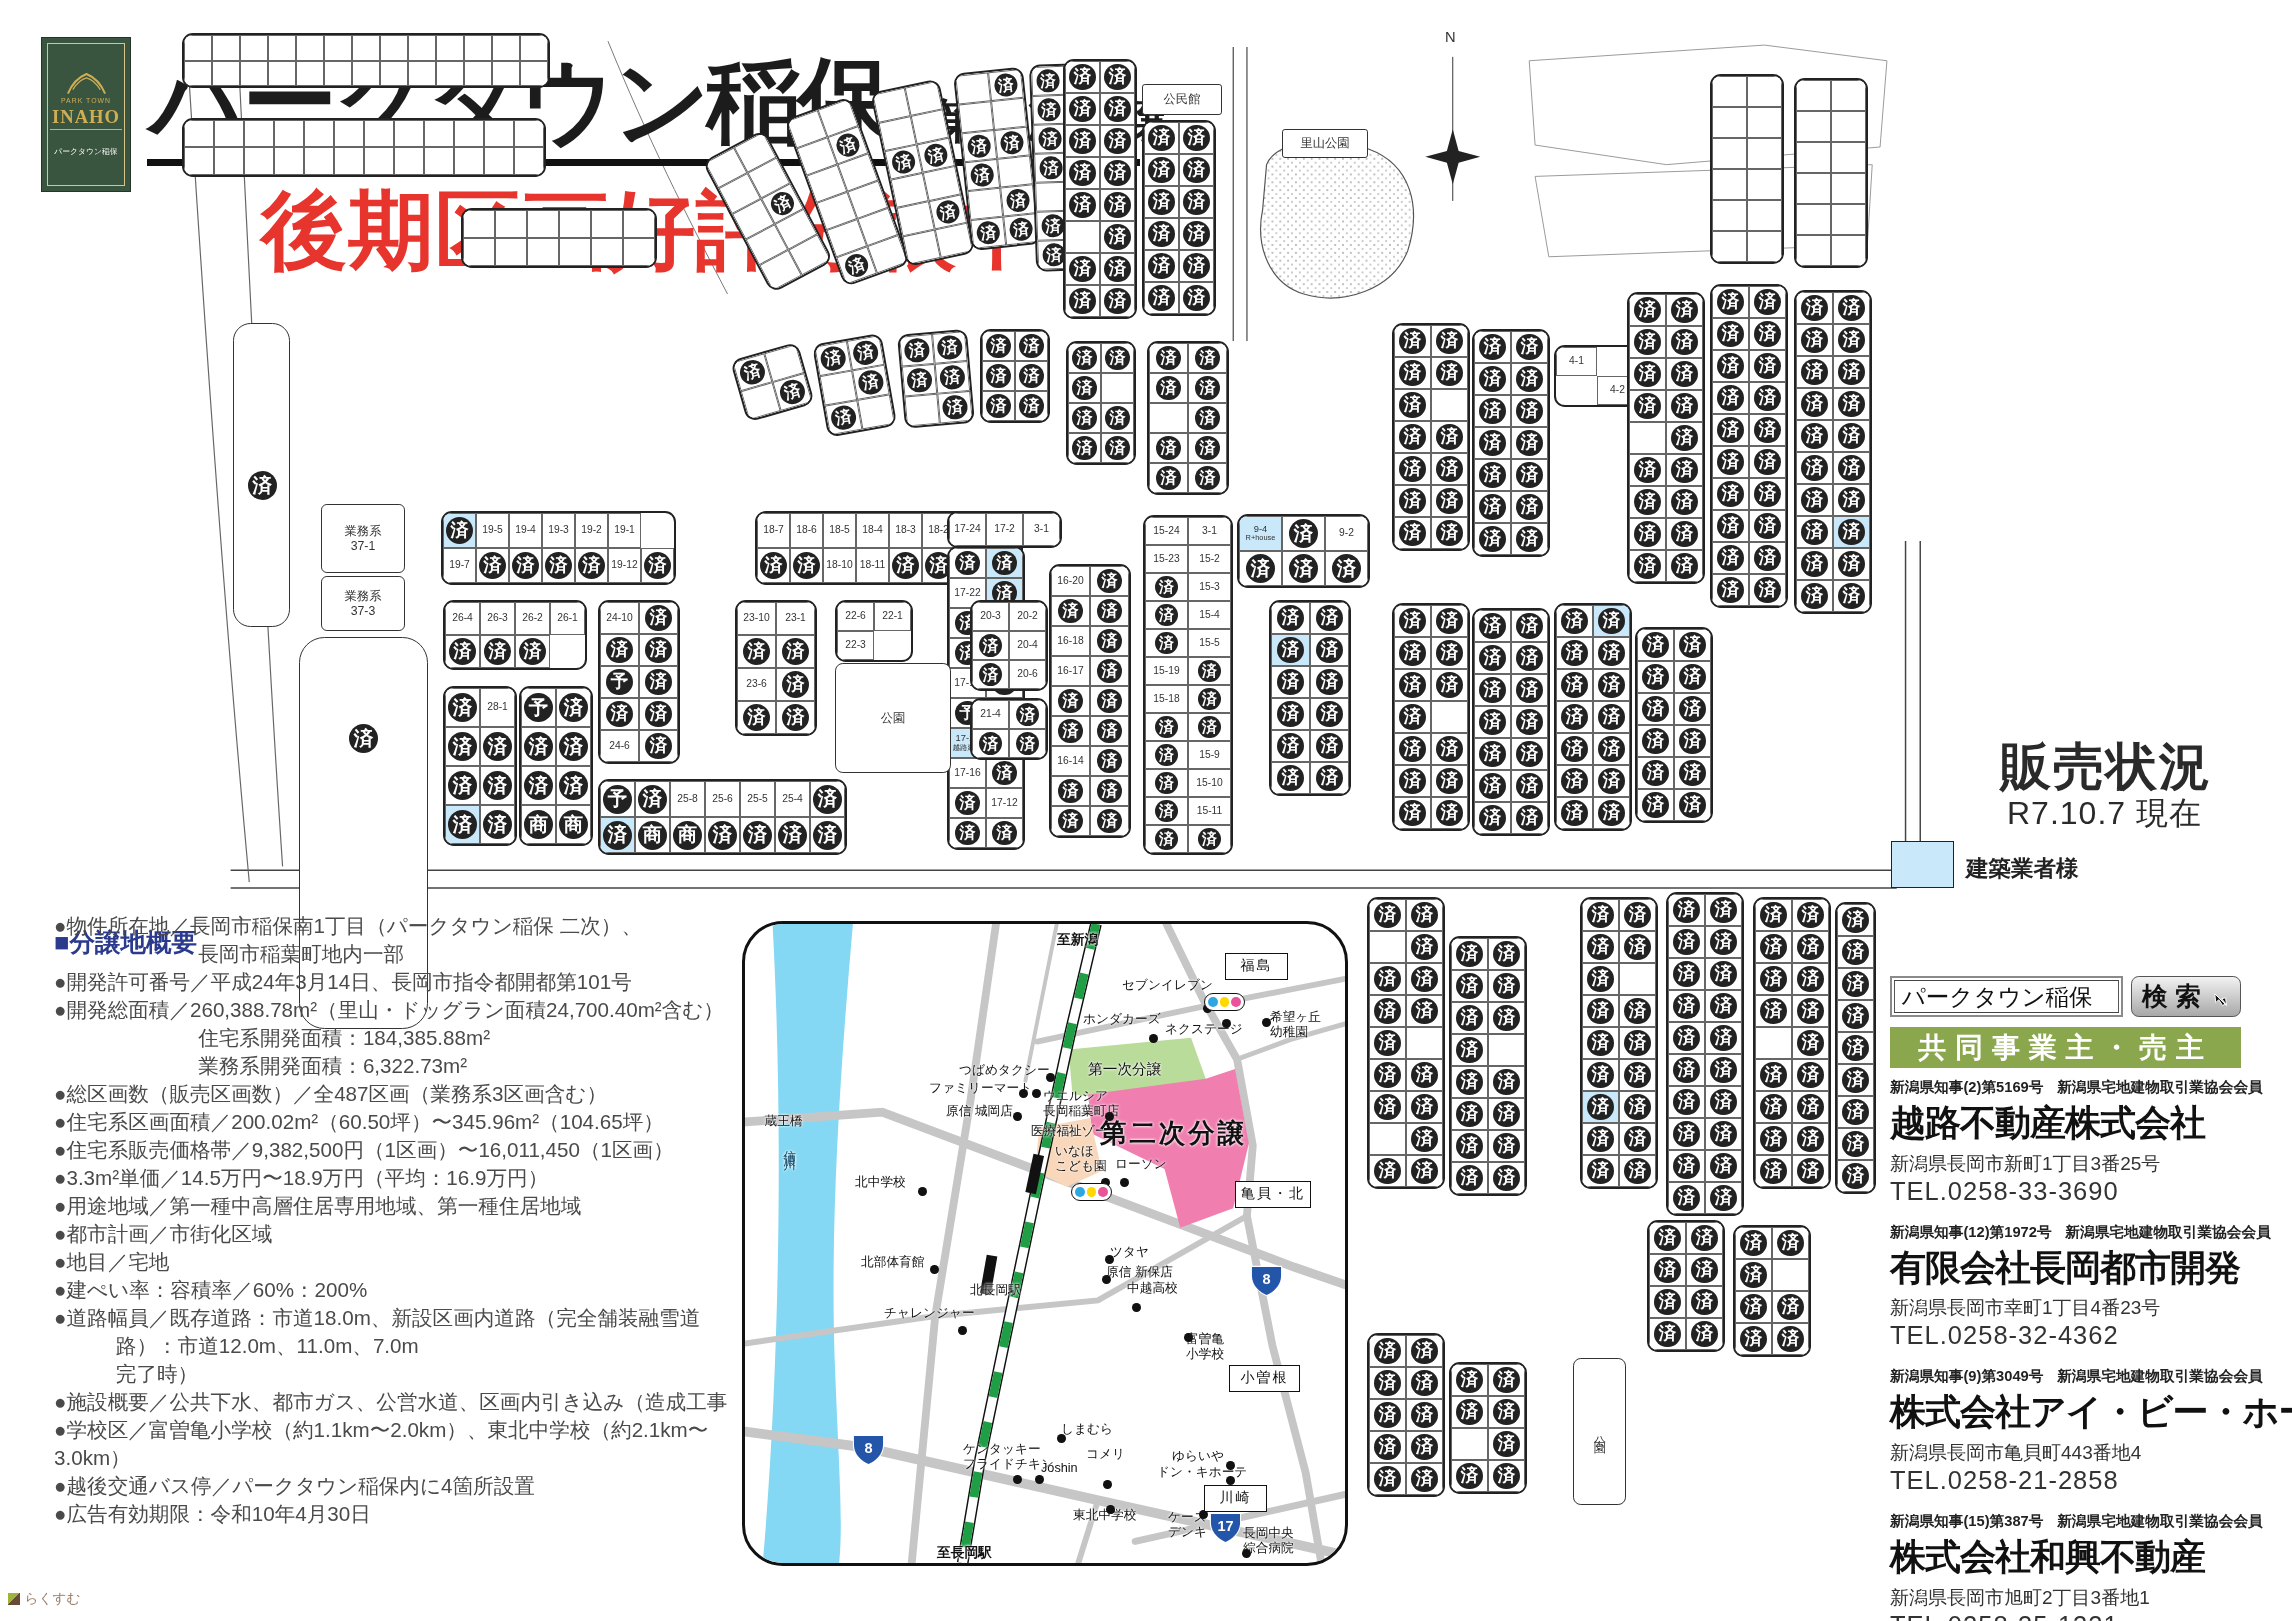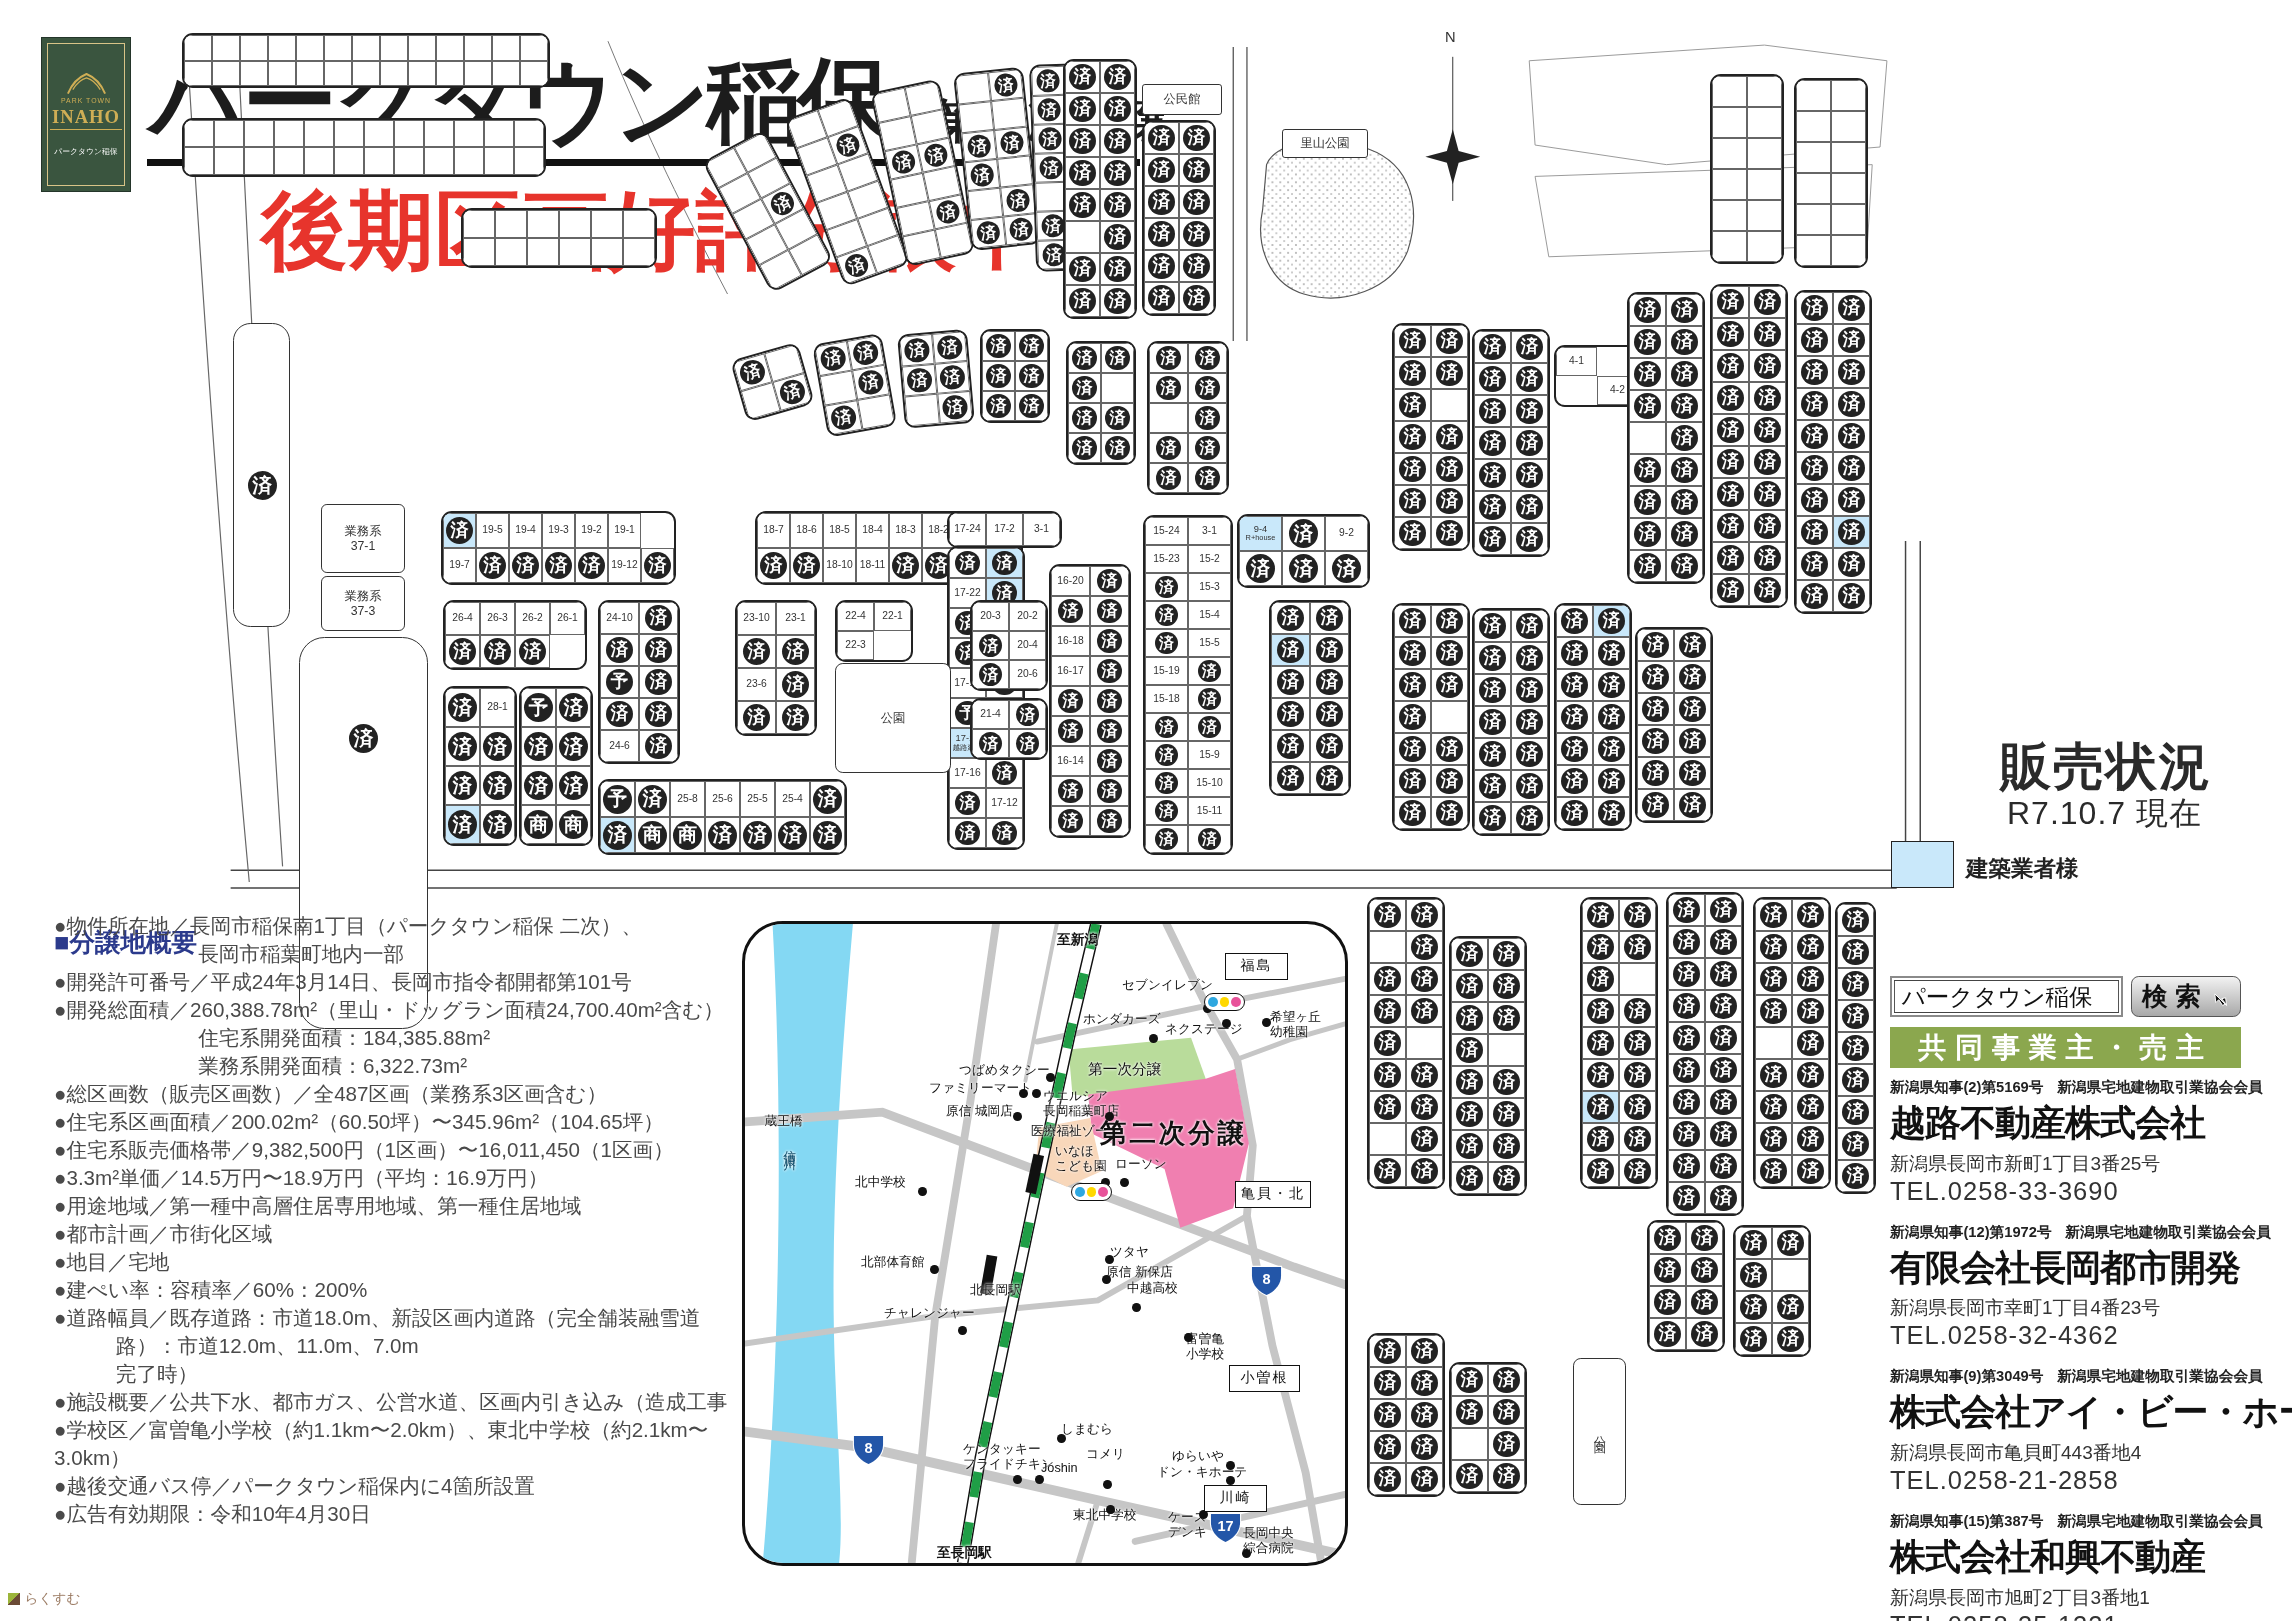--- a/index.html
+++ b/index.html
@@ -1305,21 +1305,21 @@
             <div class="mark" style="width: 27.4px; height: 27.4px; font-size: 18px;">済</div>
           </div>
           <div class="bcell" style="width: 39px; height: 33px;">
             <div class="mark" style="width: 27.4px; height: 27.4px; font-size: 18px;">済</div>
           </div>
         </div>
       </div>
       <div class="block" style="left: 835px; top: 600px;">
         <div class="brow">
           <div class="bcell" style="width: 37px; height: 29px;">
-            <div>22-4</div>
+            <div>22-6</div>
           </div>
           <div class="bcell" style="width: 37px; height: 29px;">
             <div>22-1</div>
           </div>
         </div>
         <div class="brow">
           <div class="bcell" style="width: 37px; height: 29px;">
             <div>22-3</div>
           </div>
           <div class="bcell none" style="width: 37px; height: 29px;"></div>

